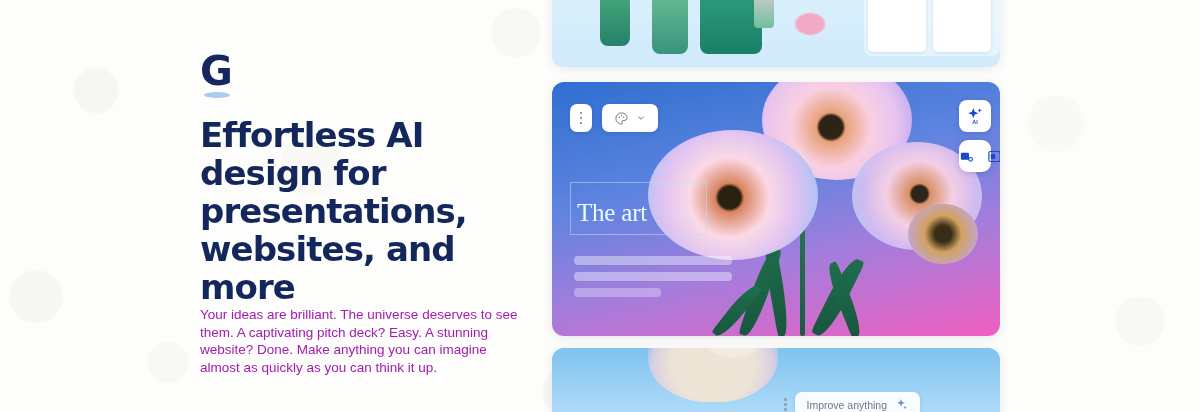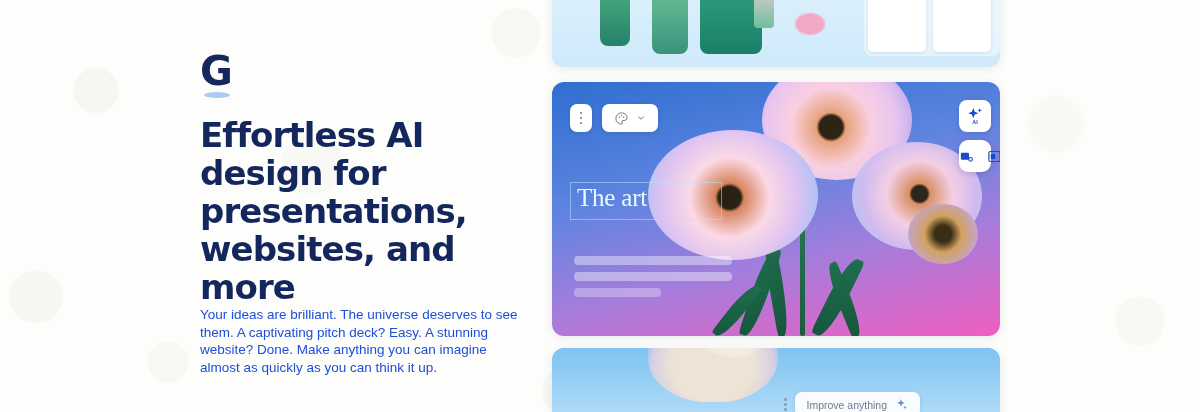--- a/index.html
+++ b/index.html
@@ -69,21 +69,21 @@
     line-height: 38px;
     letter-spacing: -0.9px;
     color: #14275c;
     margin-bottom: 0;
     max-width: 330px;
   }
 
   .subtext {
     font-size: 13.5px;
     line-height: 17.5px;
-    color: #1d4ed8;
+    color: #a21caf;
     max-width: 325px;
     margin-bottom: 24px;
   }
 
   
   .cards { position: absolute; left: 552px; top: 0; width: 448px; }
 
   .card {
     position: absolute;
     left: 0;
@@ -183,23 +183,23 @@
     box-shadow: 0 1px 4px rgba(20,40,80,.16);
     cursor: pointer;
   }
   .ctl-dots { width: 22px; flex-direction: column; gap: 2.5px; }
   .dot { width: 2.5px; height: 2.5px; border-radius: 50%; background: #707682; }
   .ctl-palette { width: 56px; gap: 7px; padding: 0 8px; }
 
   .mid-title {
     position: absolute;
     left: 18px; top: 100px;
-    width: 152px;
+    width: 137px;
     border: 1px solid rgba(180,225,250,.55);
-    padding: 1px 6px 8px 6px;
+    padding: 16px 6px 8px 6px;
   }
   .mid-title-text {
     font-family: "Liberation Serif", serif;
     font-size: 25px;
     line-height: 27px;
     color: #e6fbff;
     letter-spacing: -.2px;
   }
   .mid-lines { position: absolute; left: 22px; top: 174px; width: 158px; }
   .mline { height: 9px; border-radius: 4px; background: rgba(255,255,255,.40); margin-bottom: 7px; }

